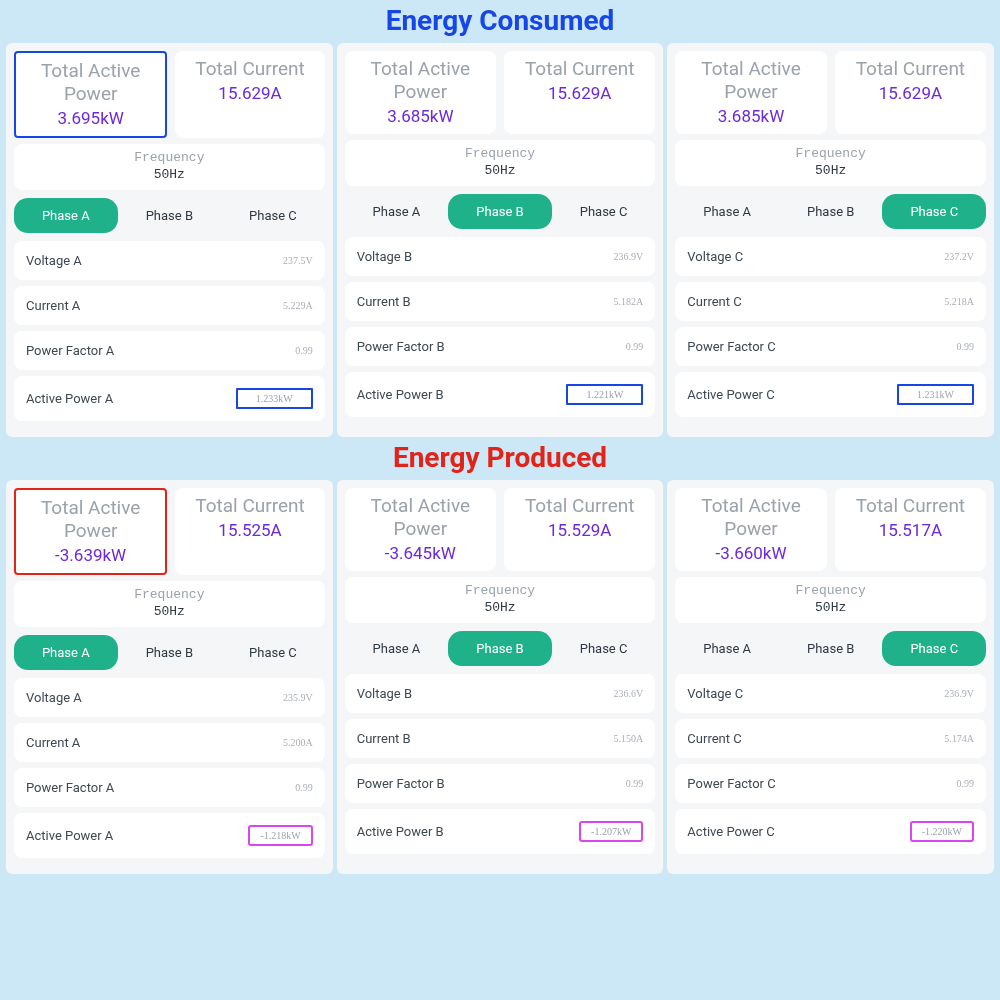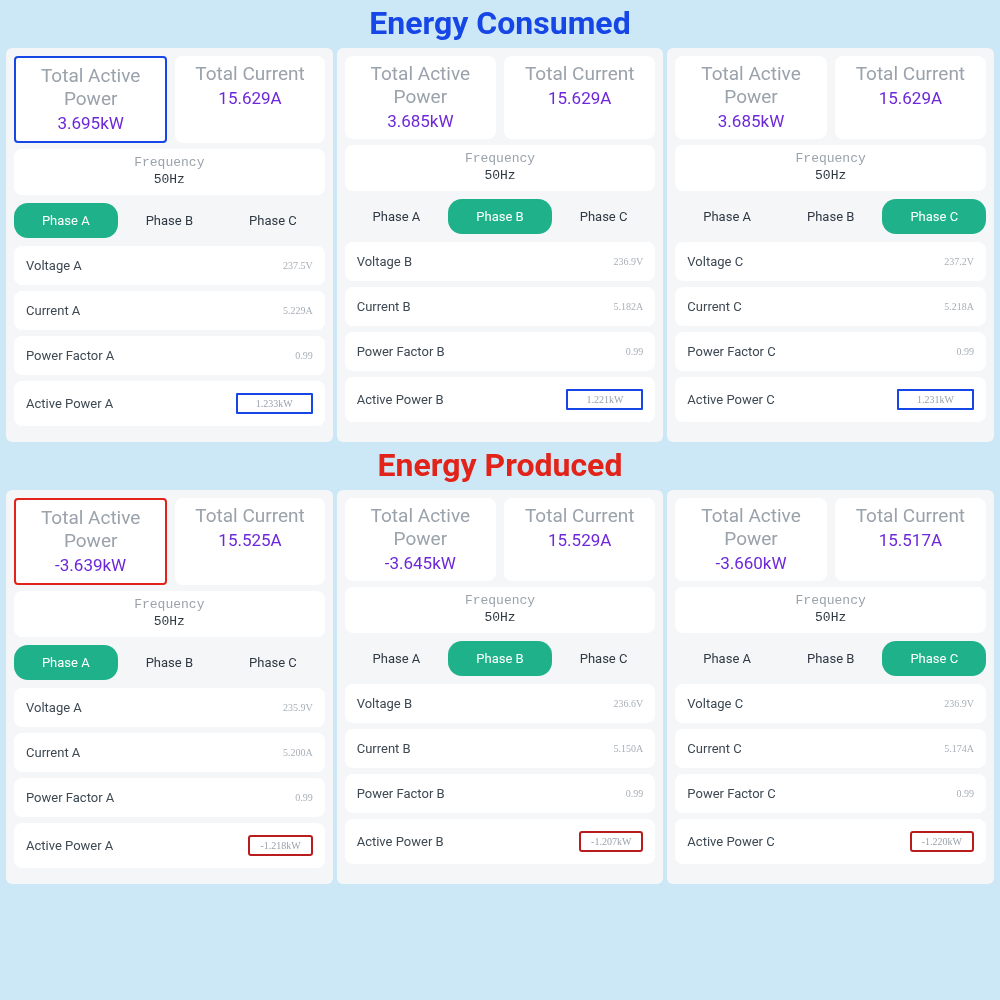--- a/index.html
+++ b/index.html
@@ -5,21 +5,21 @@
 * { box-sizing: border-box; margin: 0; padding: 0; }
 body {
   font-family: -apple-system, BlinkMacSystemFont, "Segoe UI", Roboto, Helvetica, Arial, sans-serif;
   background: #cce7f5;
   width: 1000px;
   height: 1000px;
   overflow: hidden;
 }
 .section-title {
   text-align: center;
-  font-size: 32px;
+  font-size: 28px;
   font-weight: 700;
   padding: 4px 0 6px;
 }
 .title-consumed { color: #1646e6; }
 .title-produced { color: #e2231a; }
 .grid {
   display: flex;
   gap: 4px;
   padding: 0 6px;
 }
@@ -91,21 +91,21 @@
 }
 .metric .mlbl { color: #3d4852; font-size: 13px; }
 .metric .mval { color: #a8afb7; font-size: 10px; font-family: Liberation Serif, serif; }
 .metric .mval.boxed-blue {
   border: 2px solid #1646e6;
   padding: 3px 18px;
   border-radius: 1px;
   color: #9aa2ab;
 }
 .metric .mval.boxed-red {
-  border: 2px solid #b91c1c;
+  border: 2px solid #d946ef;
   padding: 3px 10px;
   border-radius: 3px;
   color: #9aa2ab;
 }
 </style>
 </head>
 <body>
 
 <div class="section-title title-consumed">Energy Consumed</div>
 

